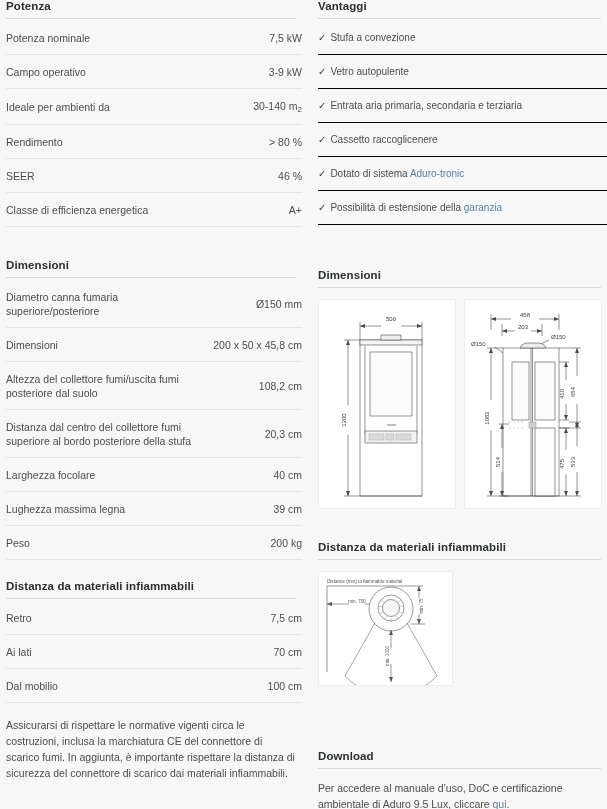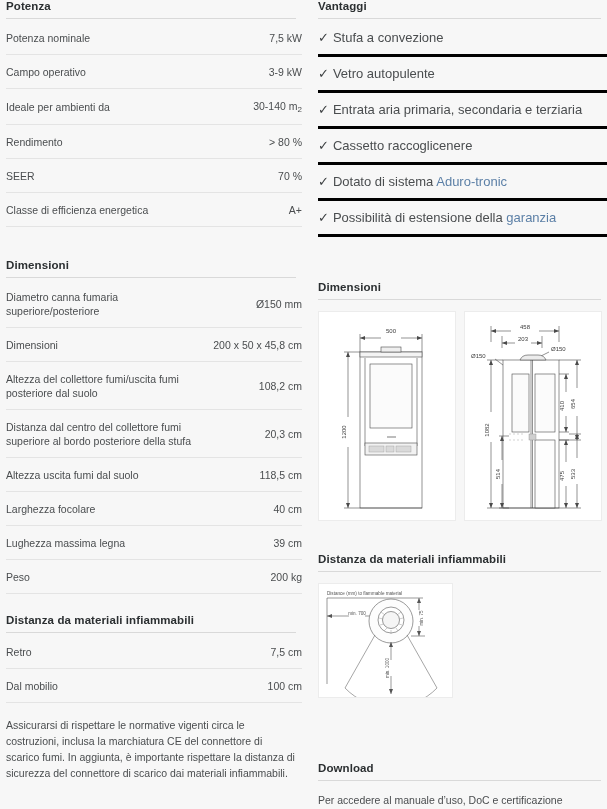--- a/index.html
+++ b/index.html
@@ -50,24 +50,24 @@
   .spec-row:last-child { border-bottom: 1px solid #e4e4e4; gap: 40px; }
   .spec-label { flex: 1 1 auto; padding-right: 12px; max-width: 212px; }
   .spec-value { flex: 0 0 auto; text-align: right; max-width: 96px; white-space: normal; }
   .spec-value sub { font-size: 8px; vertical-align: baseline; position: relative; top: 2px; }
 
   .gap-lg { height: 32px; }
   .gap-md { height: 20px; }
   .gap-sm { height: 12px; }
 
   .adv-row {
-    font-size: 13px;
+    font-size: 10px;
     line-height: 14px;
     padding: 10px 0 9px 0;
-    border-bottom: 3px solid #000000;
+    border-bottom: 1px solid #000000;
     color: #4a4d4f;
   }
   .tick { display: inline-block; margin-right: 4px; color: #3d4042; }
   a.lnk {
     color: #5b7fa6;
     cursor: pointer;
   }
 
   .note {
     font-size: 10.5px;
@@ -119,21 +119,21 @@
       <div class="spec-row">
         <span class="spec-label">Ideale per ambienti da</span>
         <span class="spec-value">30-140 m<sub>2</sub></span>
       </div>
       <div class="spec-row">
         <span class="spec-label">Rendimento</span>
         <span class="spec-value">&gt; 80 %</span>
       </div>
       <div class="spec-row">
         <span class="spec-label">SEER</span>
-        <span class="spec-value">70 %</span>
+        <span class="spec-value">46 %</span>
       </div>
       <div class="spec-row">
         <span class="spec-label">Classe di efficienza energetica</span>
         <span class="spec-value">A+</span>
       </div>
     </div>
 
     <div class="gap-lg"></div>
 
     <div class="section">
@@ -149,24 +149,20 @@
       </div>
       <div class="spec-row">
         <span class="spec-label">Altezza del collettore fumi/uscita fumi posteriore dal suolo</span>
         <span class="spec-value">108,2 cm</span>
       </div>
       <div class="spec-row">
         <span class="spec-label">Distanza dal centro del collettore fumi superiore al bordo posteriore della stufa</span>
         <span class="spec-value">20,3 cm</span>
       </div>
       <div class="spec-row">
-        <span class="spec-label">Altezza uscita fumi dal suolo</span>
-        <span class="spec-value">118,5 cm</span>
-      </div>
-      <div class="spec-row">
         <span class="spec-label">Larghezza focolare</span>
         <span class="spec-value">40 cm</span>
       </div>
       <div class="spec-row">
         <span class="spec-label">Lughezza massima legna</span>
         <span class="spec-value">39 cm</span>
       </div>
       <div class="spec-row">
         <span class="spec-label">Peso</span>
         <span class="spec-value">200 kg</span>
@@ -174,20 +170,24 @@
     </div>
 
     <div class="gap-md"></div>
 
     <div class="section">
       <div class="sec-title">Distanza da materiali infiammabili</div>
       <div class="sec-rule"></div>
       <div class="spec-row">
         <span class="spec-label">Retro</span>
         <span class="spec-value">7,5 cm</span>
+      </div>
+      <div class="spec-row">
+        <span class="spec-label">Ai lati</span>
+        <span class="spec-value">70 cm</span>
       </div>
       <div class="spec-row">
         <span class="spec-label">Dal mobilio</span>
         <span class="spec-value">100 cm</span>
       </div>
       <div class="note">Assicurarsi di rispettare le normative vigenti circa le costruzioni, inclusa la marchiatura CE del connettore di scarico fumi. In aggiunta, è importante rispettare la distanza di sicurezza del connettore di scarico dai materiali infiammabili.</div>
     </div>
 
   </div>
 
@@ -421,18 +421,18 @@
     </div>
 
     <div class="gap-lg"></div>
     <div class="gap-md"></div>
     <div class="gap-sm"></div>
 
     <div class="section">
       <div class="sec-title">Download</div>
       <div class="sec-rule"></div>
       <div class="body-text">
-        <span>Per accedere al manuale d’uso, DoC e certificazione ambientale di Aduro 5.8 Lux, cliccare </span><a class="lnk">qui</a><span>.</span>
+        <span>Per accedere al manuale d’uso, DoC e certificazione ambientale di Aduro 9.5 Lux, cliccare </span><a class="lnk">qui</a><span>.</span>
       </div>
     </div>
 
   </div>
 </div>
 
 </body></html>

